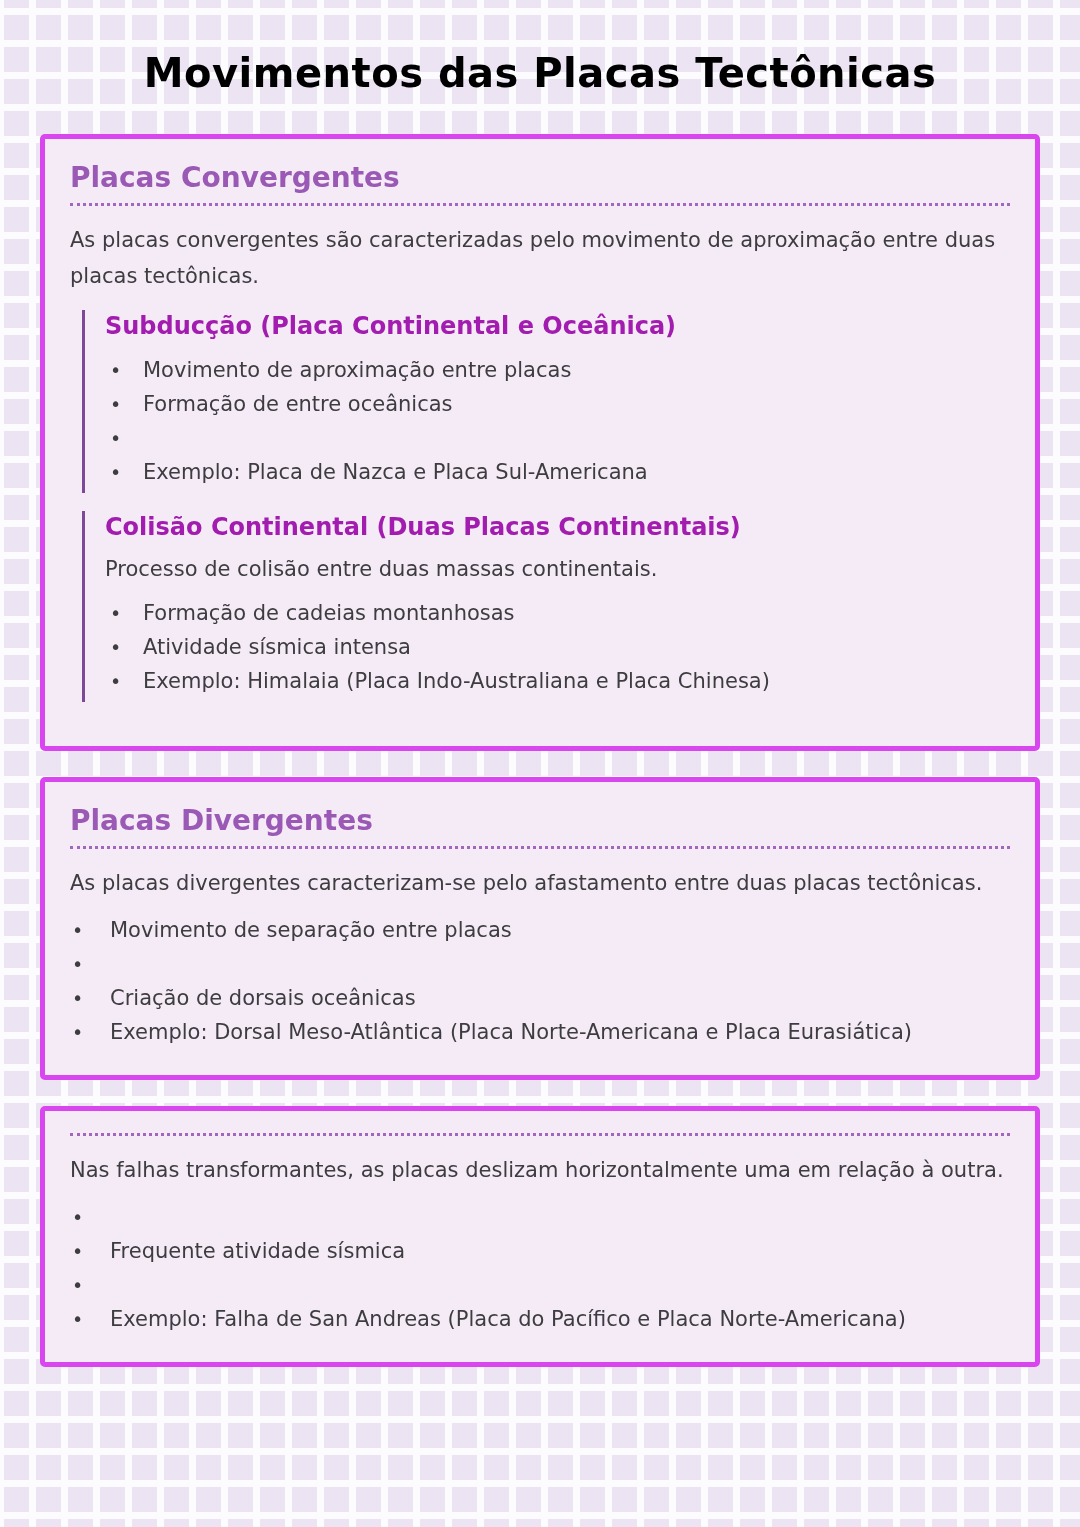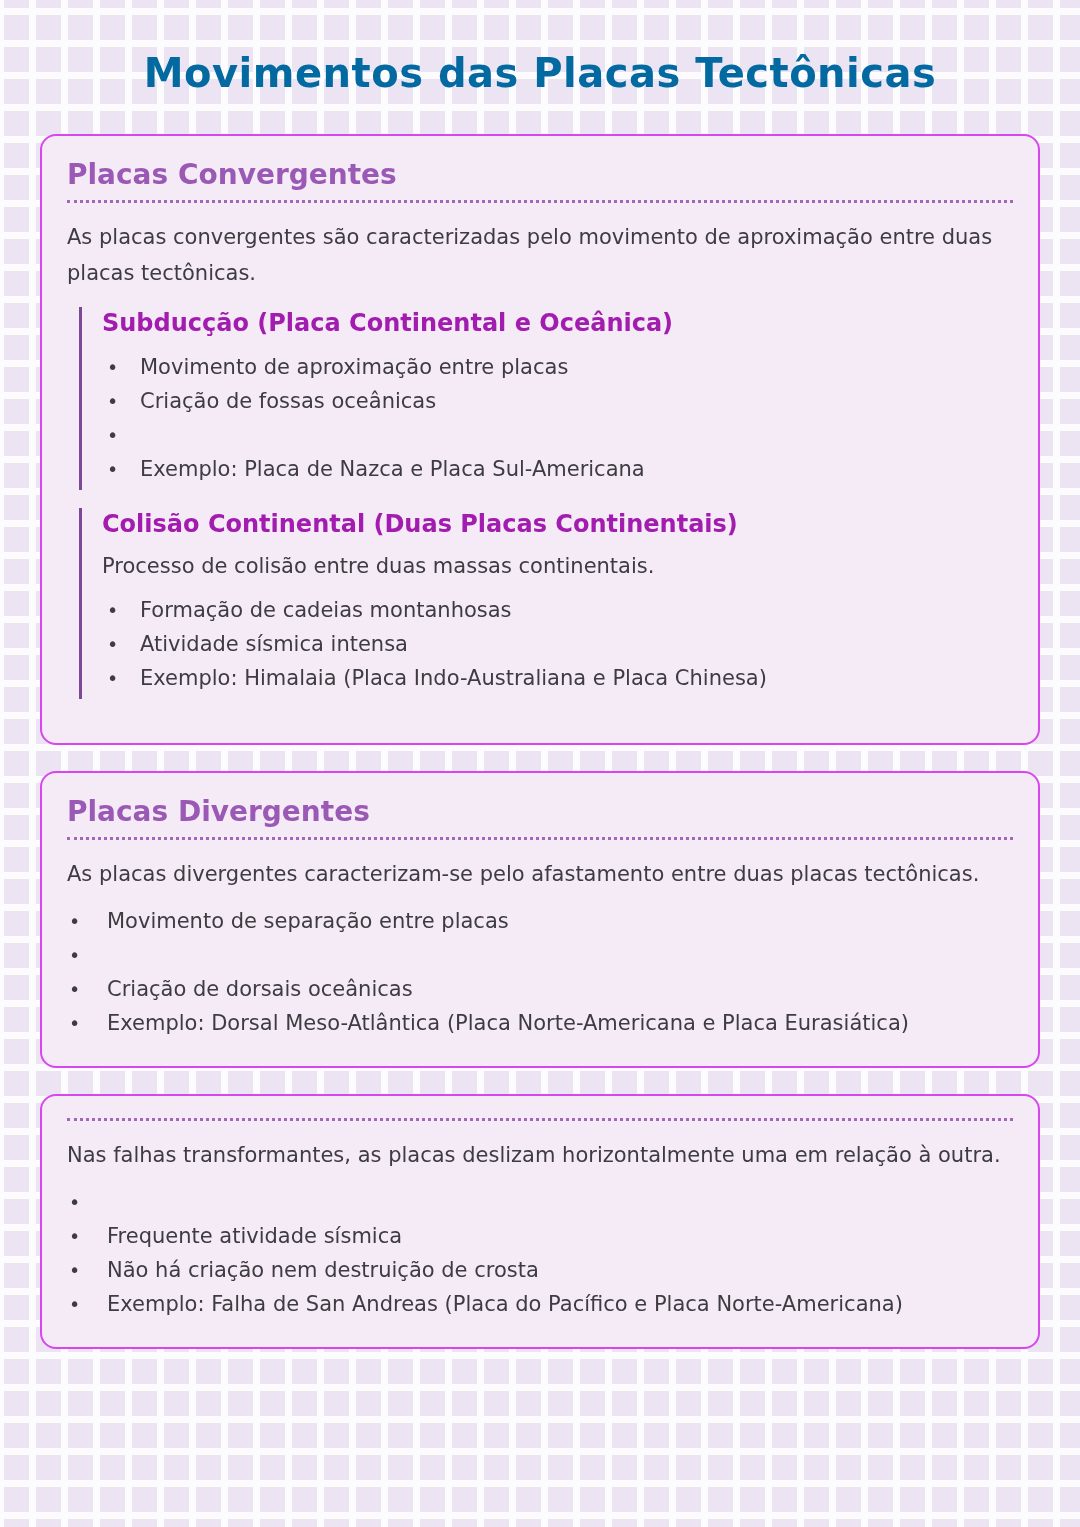--- a/index.html
+++ b/index.html
@@ -19,29 +19,29 @@
       linear-gradient(to bottom, #fcfbfe 7px, transparent 7px);
     background-size: 32px 32px;
     background-position: -3px 8px;
   }
 
   .page-title {
     margin-top: 50px;
     text-align: center;
     font-size: 40px;
     font-weight: 600;
-    color: #0369a1;
+    color: #000000;
     letter-spacing: 0.5px;
   }
 
   .card {
     margin: 38px 40px 0 40px;
     background: #f5ebf7;
-    border: 2px solid #d946ef;
-    border-radius: 16px;
+    border: 5px solid #d946ef;
+    border-radius: 5px;
     padding: 22px 25px 26px 25px;
   }
 
   .card + .card { margin-top: 26px; }
 
   .card-heading {
     font-size: 28px;
     font-weight: 600;
     color: #9b59b6;
     margin-bottom: 9px;
@@ -111,21 +111,21 @@
 
   <div class="subsection">
     <h3 class="subsection-heading">Subducção (Placa Continental e Oceânica)</h3>
     <ul class="bullets">
       <li>
           <span class="dot">•</span>
           <span>Movimento de aproximação entre placas</span>
         </li>
       <li>
           <span class="dot">•</span>
-          <span>Criação de fossas oceânicas</span>
+          <span>Formação de entre oceânicas</span>
         </li>
       <li>
           <span class="dot">•</span>
         </li>
       <li>
           <span class="dot">•</span>
           <span>Exemplo: Placa de Nazca e Placa Sul-Americana</span>
         </li>
     </ul>
   </div>
@@ -179,20 +179,19 @@
   <ul class="bullets">
     <li>
         <span class="dot">•</span>
       </li>
     <li>
         <span class="dot">•</span>
         <span>Frequente atividade sísmica</span>
       </li>
     <li>
         <span class="dot">•</span>
-        <span>Não há criação nem destruição de crosta</span>
       </li>
     <li>
         <span class="dot">•</span>
         <span>Exemplo: Falha de San Andreas (Placa do Pacífico e Placa Norte-Americana)</span>
       </li>
   </ul>
 </section>
 
 </body></html>

